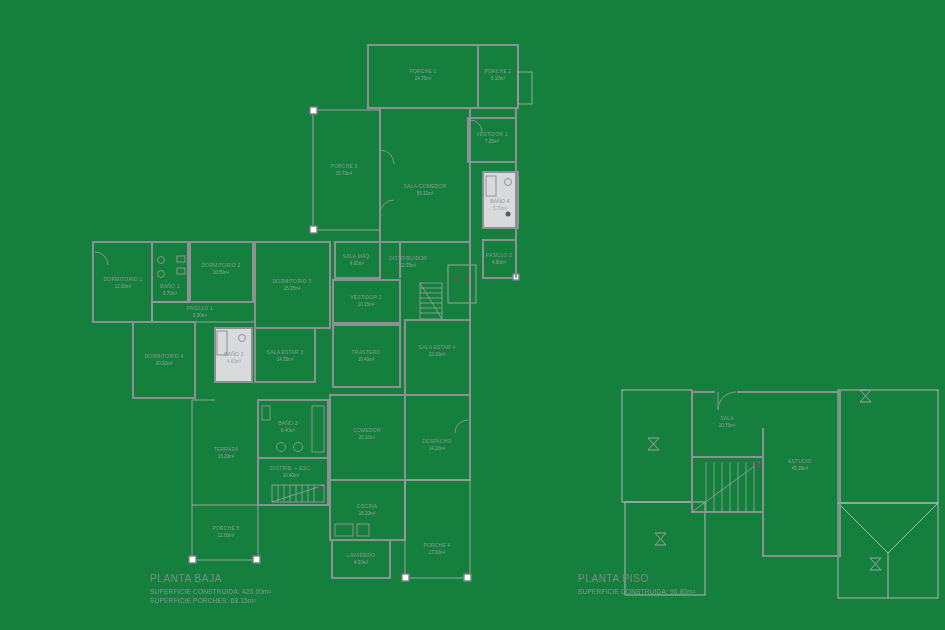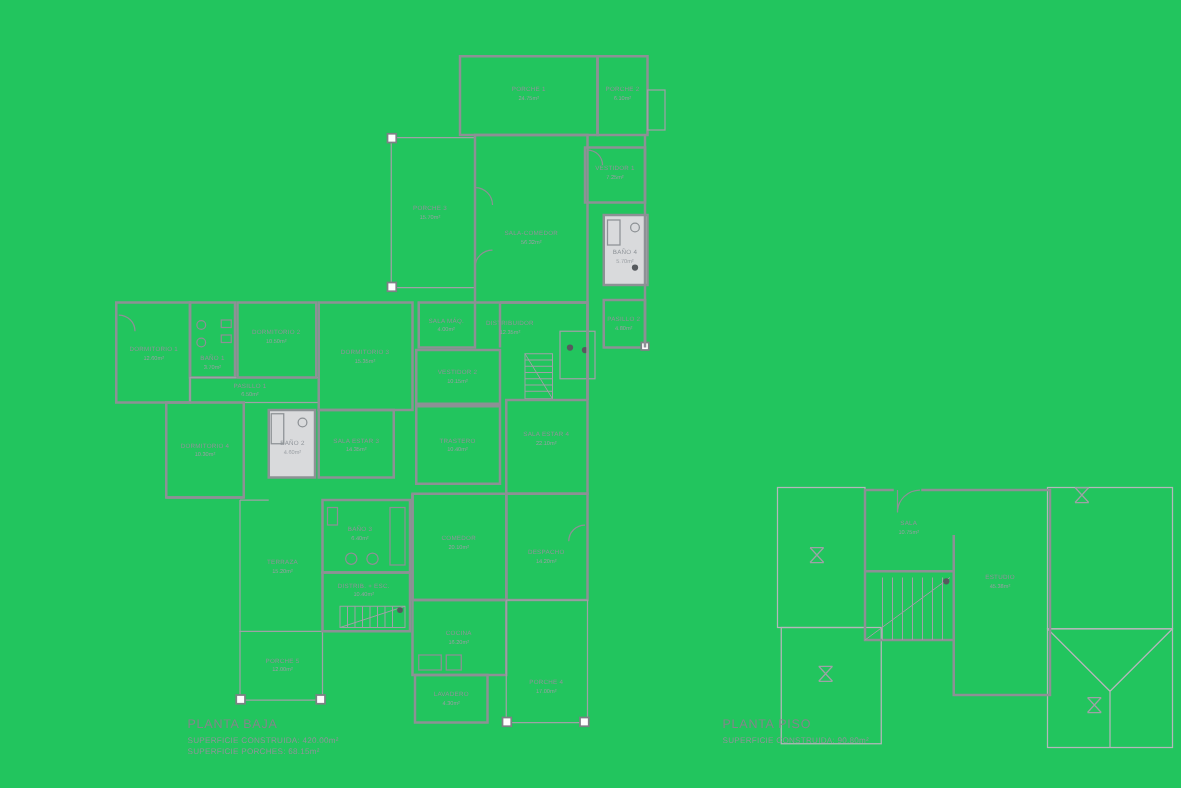--- a/index.html
+++ b/index.html
@@ -1,16 +1,16 @@
 <!DOCTYPE html>
 <html><head>
 <meta charset="utf-8">
 <style>
   html,body{margin:0;padding:0;background:#fff;}
-  .page{position:relative;width:945px;height:630px;background:#22c55e;overflow:hidden;
+  .page{position:relative;width:945px;height:630px;background:#15803d;overflow:hidden;
         font-family:"Liberation Sans", sans-serif;}
   svg{display:block;}
   .wall{fill:none;stroke:#8d9195;stroke-width:2;}
   .wallthin{fill:none;stroke:#9ea2a6;stroke-width:1;}
   .roof{fill:none;stroke:#b4b7ba;stroke-width:1;}
   .fix{fill:none;stroke:#8d9195;stroke-width:1;}
   .fixdark{fill:#565a5e;stroke:none;}
   .tile{fill:#d9dadc;stroke:#8d9195;stroke-width:2;}
   .pillar{fill:#ffffff;stroke:#7d8185;stroke-width:1.4;}
   .stair{stroke:#9ea2a6;stroke-width:0.8;fill:none;}

